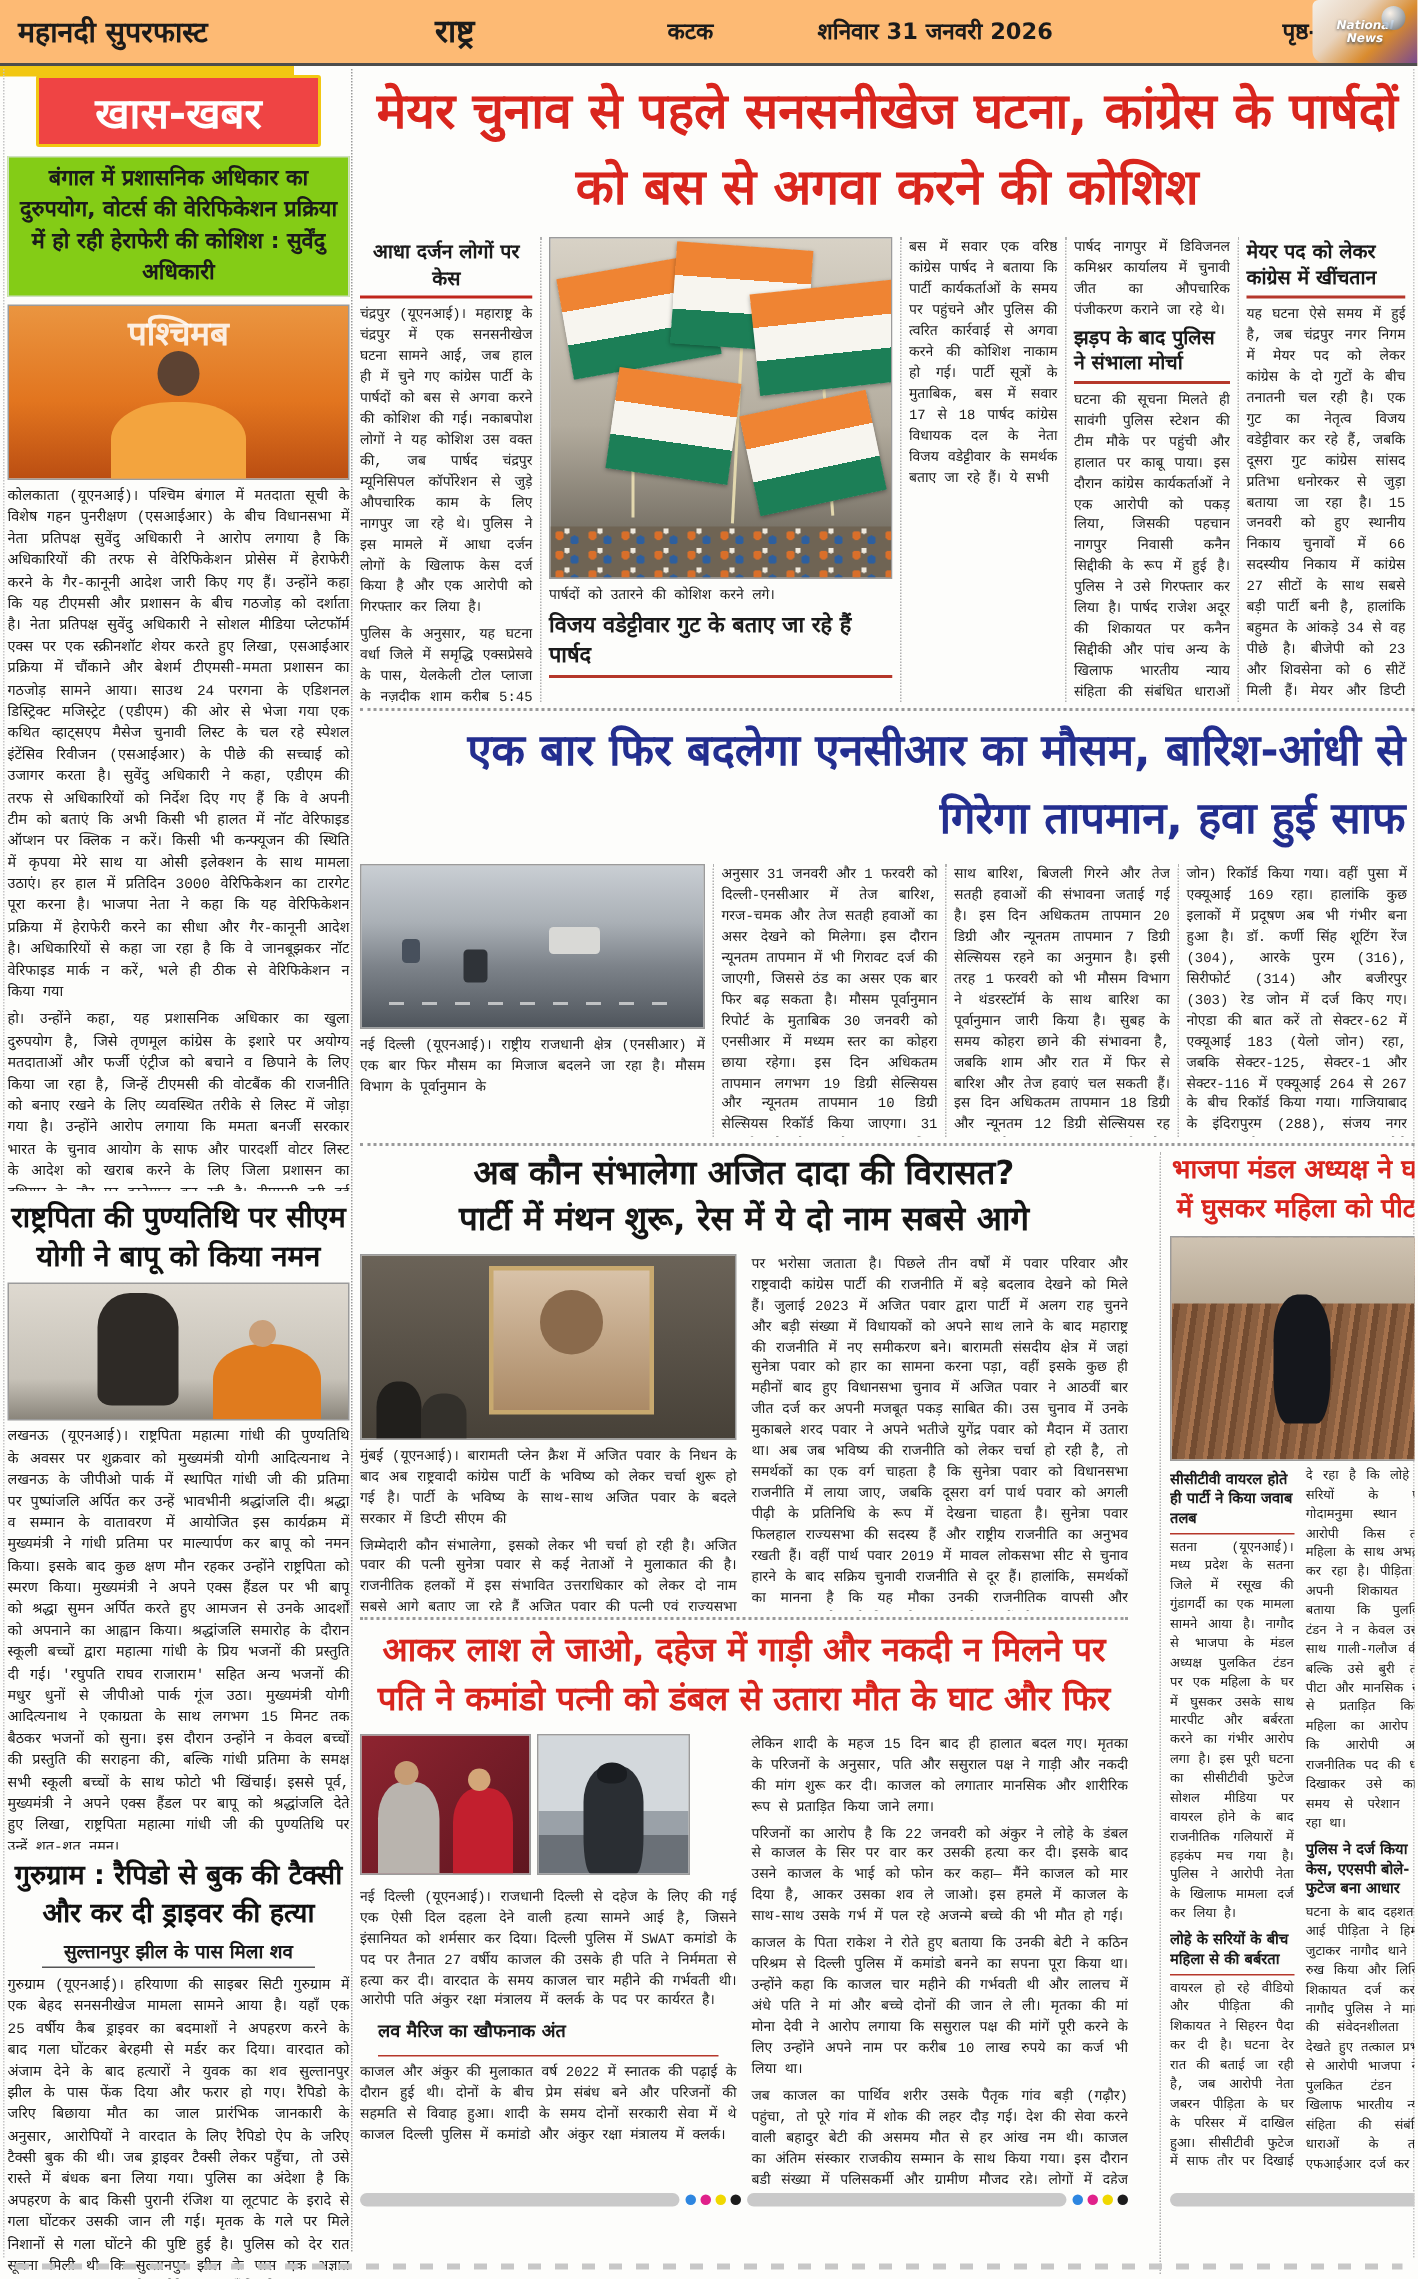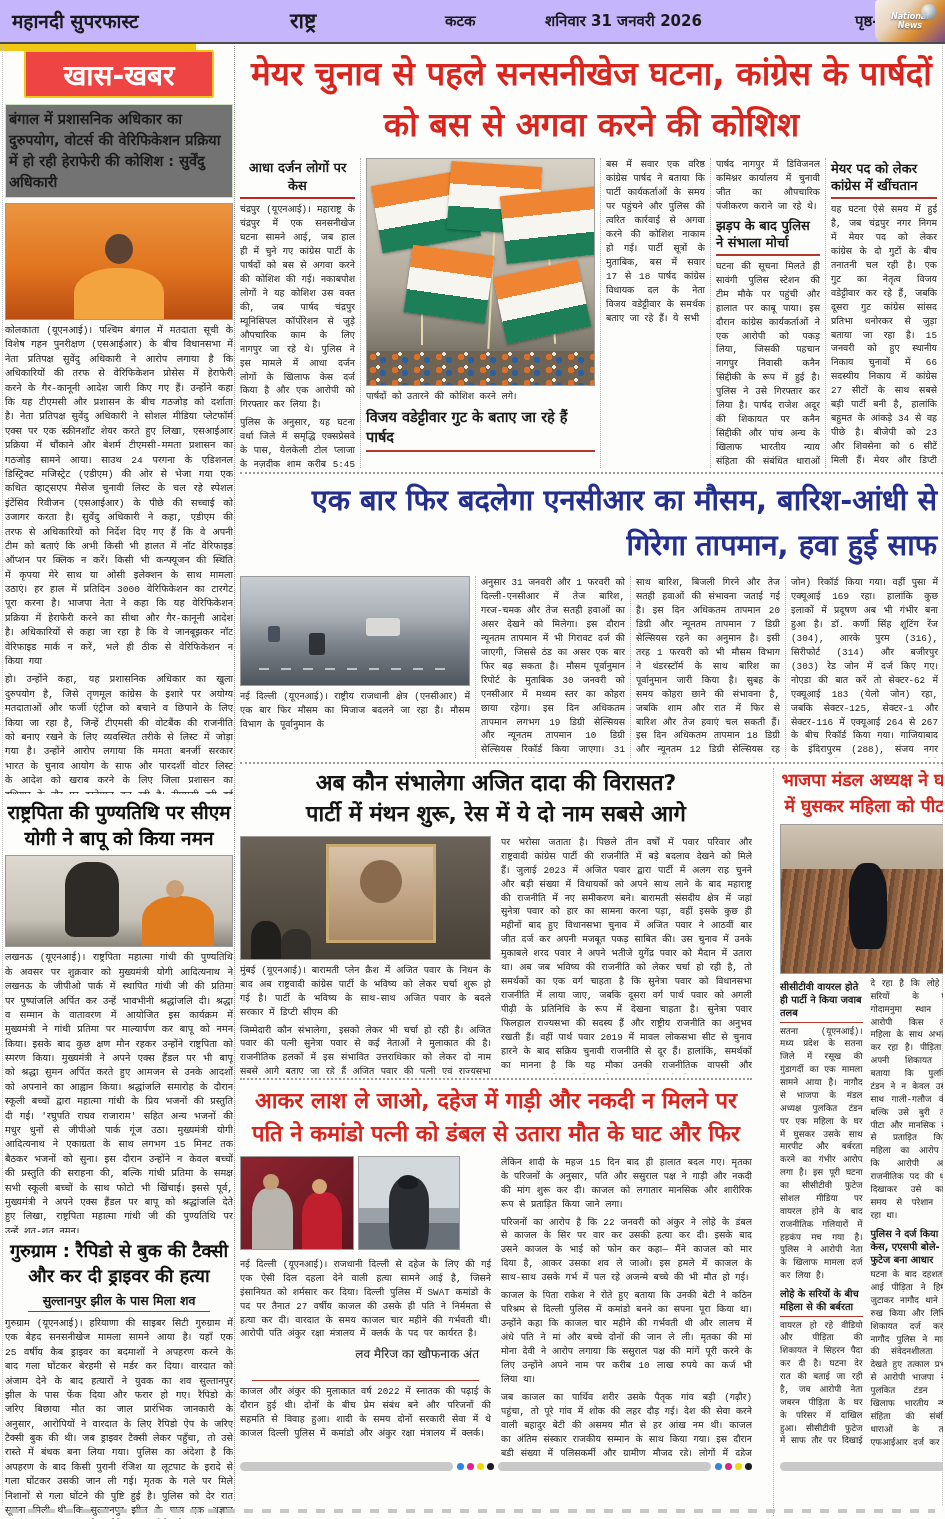--- a/index.html
+++ b/index.html
@@ -5,21 +5,21 @@
   html,body{margin:0;padding:0;}
   body{
     width:945px;height:1519px;position:relative;overflow:hidden;
     background:#fdfdfb;color:#1b1b1b;
     font-family:"DejaVu Sans", sans-serif;
   }
   .page{position:absolute;inset:0;}
   
   .masthead{
     position:absolute;left:0;top:0;width:945px;height:42px;
-    background:#c4b5fd;border-bottom:2px solid #4d4d4d;
+    background:#fdba74;border-bottom:2px solid #4d4d4d;
   }
   .mh-name{position:absolute;left:12px;top:8px;font-size:19px;font-weight:700;}
   .mh-section{position:absolute;left:290px;top:6px;font-size:21px;font-weight:700;}
   .mh-city{position:absolute;left:445px;top:10px;font-size:15px;font-weight:700;}
   .mh-date{position:absolute;left:545px;top:10px;font-size:15px;font-weight:700;}
   .mh-page{position:absolute;left:855px;top:10px;font-size:15px;font-weight:700;}
   .mh-logo{
     position:absolute;right:0;top:0;width:70px;height:42px;border-radius:4px 0 0 8px;
     background:linear-gradient(135deg,#f4efe8 0%,#e8d3bd 35%,#d98b2e 65%,#7a4a8f 100%);
     display:flex;align-items:center;justify-content:center;flex-direction:column;
@@ -42,21 +42,21 @@
   .kicker-sm.rule{border-bottom:1.5px solid #b5372a;padding-bottom:2px;}
 
   
   .sidebar{position:absolute;left:5px;top:50px;width:228px;}
   .khas-box{
     width:186px;margin:0 auto 6px auto;background:#ef4444;color:#fff;
     border:2px solid #f2c712;text-align:center;font-size:28px;font-weight:700;
     padding:3px 0;border-radius:2px;
   }
   .green-head{
-    background:#737373;border:1px solid #cfe0c2;text-align:left;
+    background:#84cc16;border:1px solid #cfe0c2;text-align:center;
     font-size:14.5px;font-weight:700;line-height:1.45;padding:4px 3px;margin-bottom:5px;
   }
   .sb-head{font-size:19px;font-weight:700;text-align:center;line-height:1.35;margin:6px 0 4px 0;color:#111;}
   .sb-sub{font-size:12.5px;font-weight:700;text-align:center;border-bottom:1.5px solid #555;width:80%;margin:0 auto 5px auto;padding-bottom:2px;}
   .sidebar p.b{font-size:9.6px;}
 
   
   .photo{position:relative;overflow:hidden;border:1px solid #9b9b9b;margin-bottom:4px;}
   .ph-suvendu{height:115px;background:linear-gradient(180deg,#ea9540 0%,#e2751f 55%,#bb4e12 100%);}
   .ph-suvendu .wm{position:absolute;top:2px;left:0;right:0;text-align:center;color:rgba(255,255,255,.85);font-weight:700;font-size:22px;}
@@ -117,21 +117,21 @@
   .weather-cols>div{overflow:hidden;}
   .weather-cols>div+div{border-left:1px dotted #b0b0b0;padding-left:5px;}
   .bottom-grid{display:grid;grid-template-columns:512px 180px;column-gap:21px;margin-top:4px;height:748px;overflow:hidden;}
   .bleft{overflow:hidden;}
   .bright{border-left:1px dotted #b0b0b0;padding-left:6px;overflow:hidden;}
   h3.pawar-h{font-size:22px;line-height:1.4;font-weight:700;color:#151515;text-align:center;margin:0 0 6px 0;}
   .pawar-grid{display:grid;grid-template-columns:1fr 1fr;column-gap:10px;height:238px;overflow:hidden;}
   h3.dowry-h{font-size:22px;line-height:1.5;font-weight:700;color:#d9251d;text-align:center;margin:4px 10px 6px 10px;}
   .dowry-grid{display:grid;grid-template-columns:1fr 1fr;column-gap:10px;height:300px;overflow:hidden;}
   .photo-row{display:flex;gap:4px;margin-bottom:4px;}
-  .kicker-center{font-weight:400;font-size:12px;text-align:right;border-bottom:1.5px solid #b5372a;padding-bottom:18px;margin:3px 12px 4px 12px;}
+  .kicker-center{font-weight:700;font-size:12px;text-align:left;border-bottom:1.5px solid #b5372a;padding-bottom:8px;margin:3px 12px 4px 12px;}
   h3.bjp-h{font-size:17.5px;line-height:1.45;font-weight:700;color:#d9251d;text-align:center;margin:0 0 5px 0;}
   .bjp-cols{column-count:2;column-gap:8px;height:478px;overflow:hidden;}
   .bjp-cols p.b{font-size:8.7px;line-height:1.48;}
   .bjp-cols .kicker-sm{font-size:9.8px;}
 
   
   .endrow{display:flex;align-items:center;gap:4px;margin-top:6px;}
   .endbar{height:9px;border-radius:5px;background:#c9c9c9;flex:1;}
   .dots{display:flex;gap:3px;align-items:center;}
   .dots i{width:7px;height:7px;border-radius:50%;display:block;}
@@ -160,20 +160,21 @@
   </div>
   <div class="yellow-strip"></div>
   <div class="vdiv"></div>
   <div class="edge-l"></div>
   <div class="edge-r"></div>
 
   <div class="sidebar">
     <div class="khas-box">खास-खबर</div>
     <div class="green-head">बंगाल में प्रशासनिक अधिकार का दुरुपयोग, वोटर्स की वेरिफिकेशन प्रक्रिया में हो रही हेराफेरी की कोशिश : सुर्वेंदु अधिकारी</div>
     <div class="photo ph-suvendu">
+      <div class="wm">पश्चिमब</div>
       <div class="s-head"></div>
       <div class="s-body"></div>
     </div>
     <div class="clip" style="height:470px;">
       <p class="b">कोलकाता (यूएनआई)। पश्चिम बंगाल में मतदाता सूची के विशेष गहन पुनरीक्षण (एसआईआर) के बीच विधानसभा में नेता प्रतिपक्ष सुवेंदु अधिकारी ने आरोप लगाया है कि अधिकारियों की तरफ से वेरिफिकेशन प्रोसेस में हेराफेरी करने के गैर-कानूनी आदेश जारी किए गए हैं। उन्होंने कहा कि यह टीएमसी और प्रशासन के बीच गठजोड़ को दर्शाता है। नेता प्रतिपक्ष सुवेंदु अधिकारी ने सोशल मीडिया प्लेटफॉर्म एक्स पर एक स्क्रीनशॉट शेयर करते हुए लिखा, एसआईआर प्रक्रिया में चौंकाने और बेशर्म टीएमसी-ममता प्रशासन का गठजोड़ सामने आया। साउथ 24 परगना के एडिशनल डिस्ट्रिक्ट मजिस्ट्रेट (एडीएम) की ओर से भेजा गया एक कथित व्हाट्सएप मैसेज चुनावी लिस्ट के चल रहे स्पेशल इंटेंसिव रिवीजन (एसआईआर) के पीछे की सच्चाई को उजागर करता है। सुवेंदु अधिकारी ने कहा, एडीएम की तरफ से अधिकारियों को निर्देश दिए गए हैं कि वे अपनी टीम को बताएं कि अभी किसी भी हालत में नॉट वेरिफाइड ऑप्शन पर क्लिक न करें। किसी भी कन्फ्यूजन की स्थिति में कृपया मेरे साथ या ओसी इलेक्शन के साथ मामला उठाएं। हर हाल में प्रतिदिन 3000 वेरिफिकेशन का टारगेट पूरा करना है। भाजपा नेता ने कहा कि यह वेरिफिकेशन प्रक्रिया में हेराफेरी करने का सीधा और गैर-कानूनी आदेश है। अधिकारियों से कहा जा रहा है कि वे जानबूझकर नॉट वेरिफाइड मार्क न करें, भले ही ठीक से वेरिफिकेशन न किया गया</p>
       <p class="b">हो। उन्होंने कहा, यह प्रशासनिक अधिकार का खुला दुरुपयोग है, जिसे तृणमूल कांग्रेस के इशारे पर अयोग्य मतदाताओं और फर्जी एंट्रीज को बचाने व छिपाने के लिए किया जा रहा है, जिन्हें टीएमसी की वोटबैंक की राजनीति को बनाए रखने के लिए व्यवस्थित तरीके से लिस्ट में जोड़ा गया है। उन्होंने आरोप लगाया कि ममता बनर्जी सरकार भारत के चुनाव आयोग के साफ और पारदर्शी वोटर लिस्ट के आदेश को खराब करने के लिए जिला प्रशासन का हथियार के तौर पर इस्तेमाल कर रही है। टीएमसी डरी हुई है कि असली एसआईआर उनके लंबे समय से चल रहे चुनावी धोखाधड़ी को उजागर कर देगा। सुवेंदु अधिकारी ने चुनाव आयोग से अनुरोध करते हुए कहा कि वह इस तरह के अनौपचारिक प्रशासनिक दबाव के तरीकों के इस पैटर्न का तुरंत संज्ञान ले और एडीएम और इन गैर-कानूनी निर्देशों को जारी करने या उनका पालन करने में शामिल अन्य अधिकारियों की भूमिका की उच्च-स्तरीय जांच शुरू करे। उन्होंने यह भी मांग की कि सत्ताधारी पार्टी के इशारे पर लोकतंत्र को कमजोर करने वाले सभी दोषी अधिकारियों के खिलाफ सख्त अनुशासनात्मक और कानूनी कार्रवाई की जाए।</p>
     </div>
     <div class="sb-head">राष्ट्रपिता की पुण्यतिथि पर सीएम योगी ने बापू को किया नमन</div>
     <div class="photo ph-yogi">
       <div class="statue"></div>

